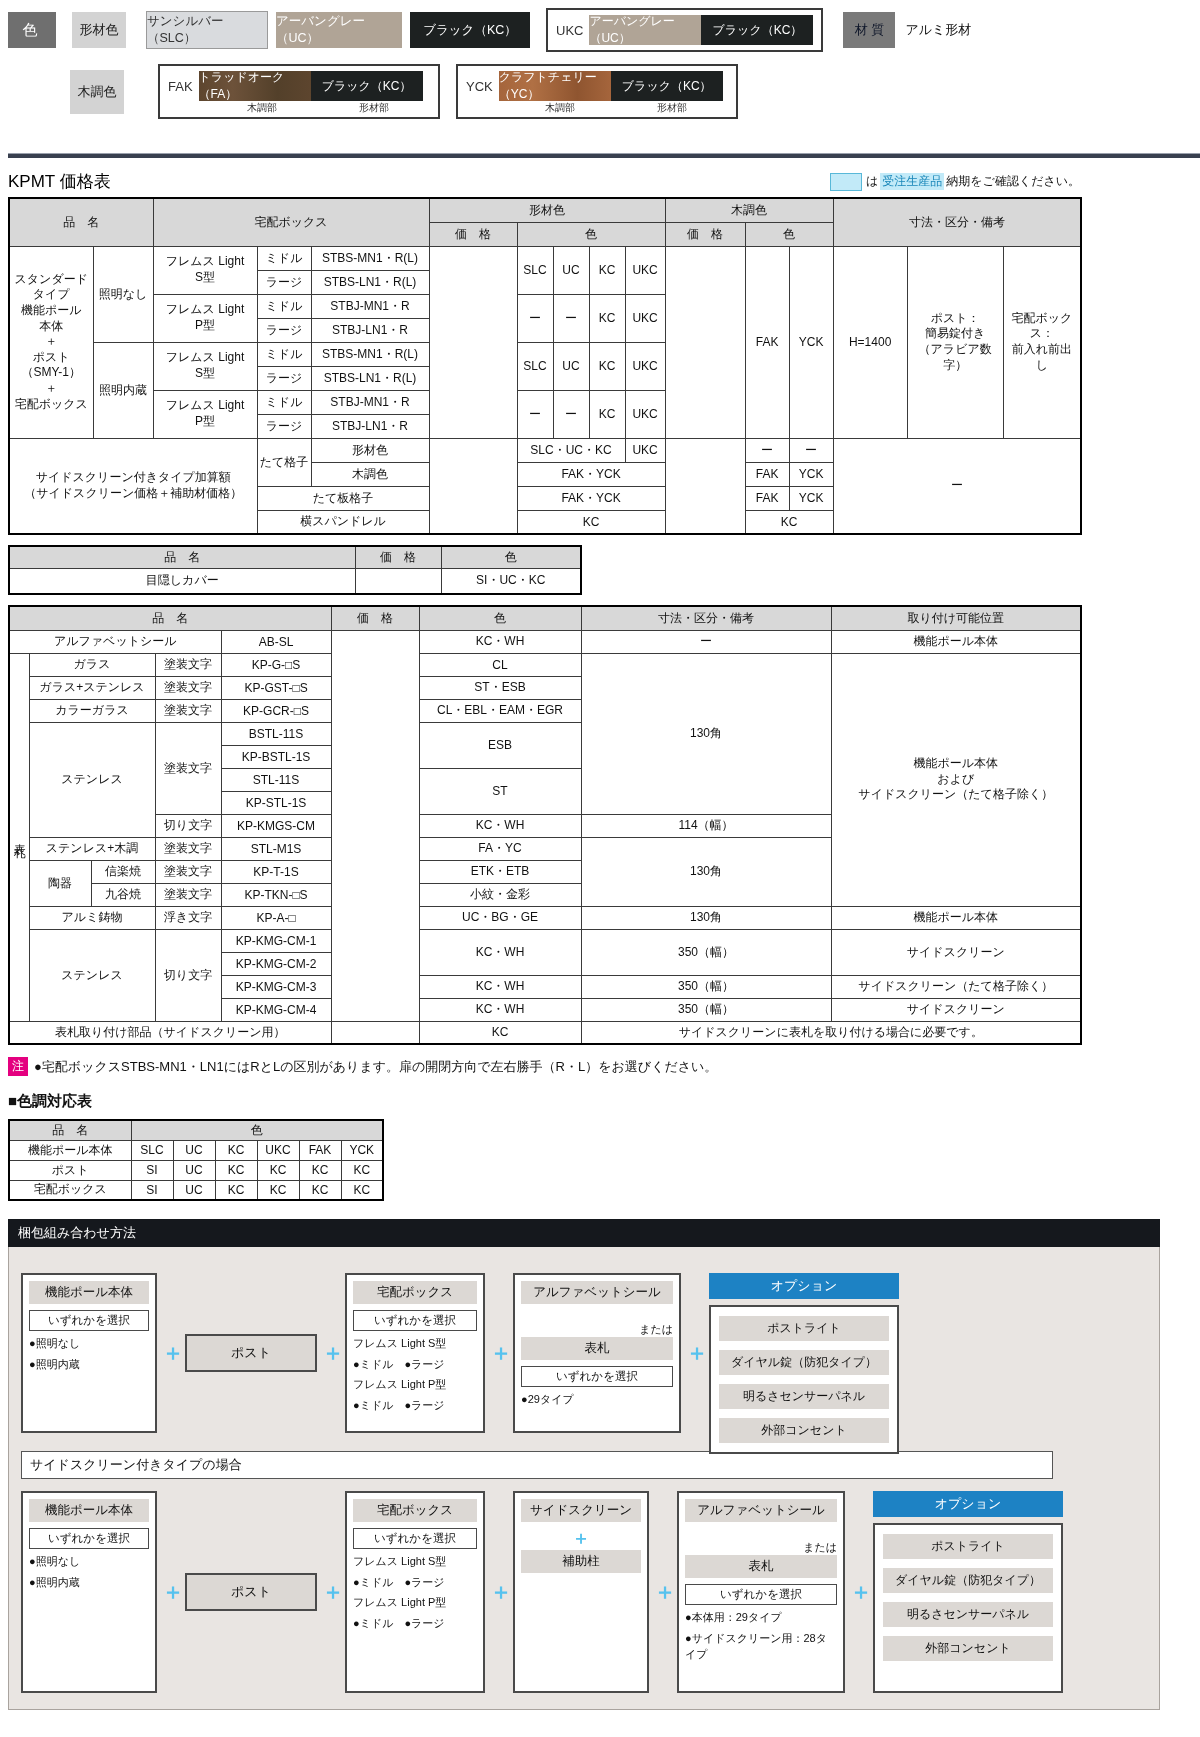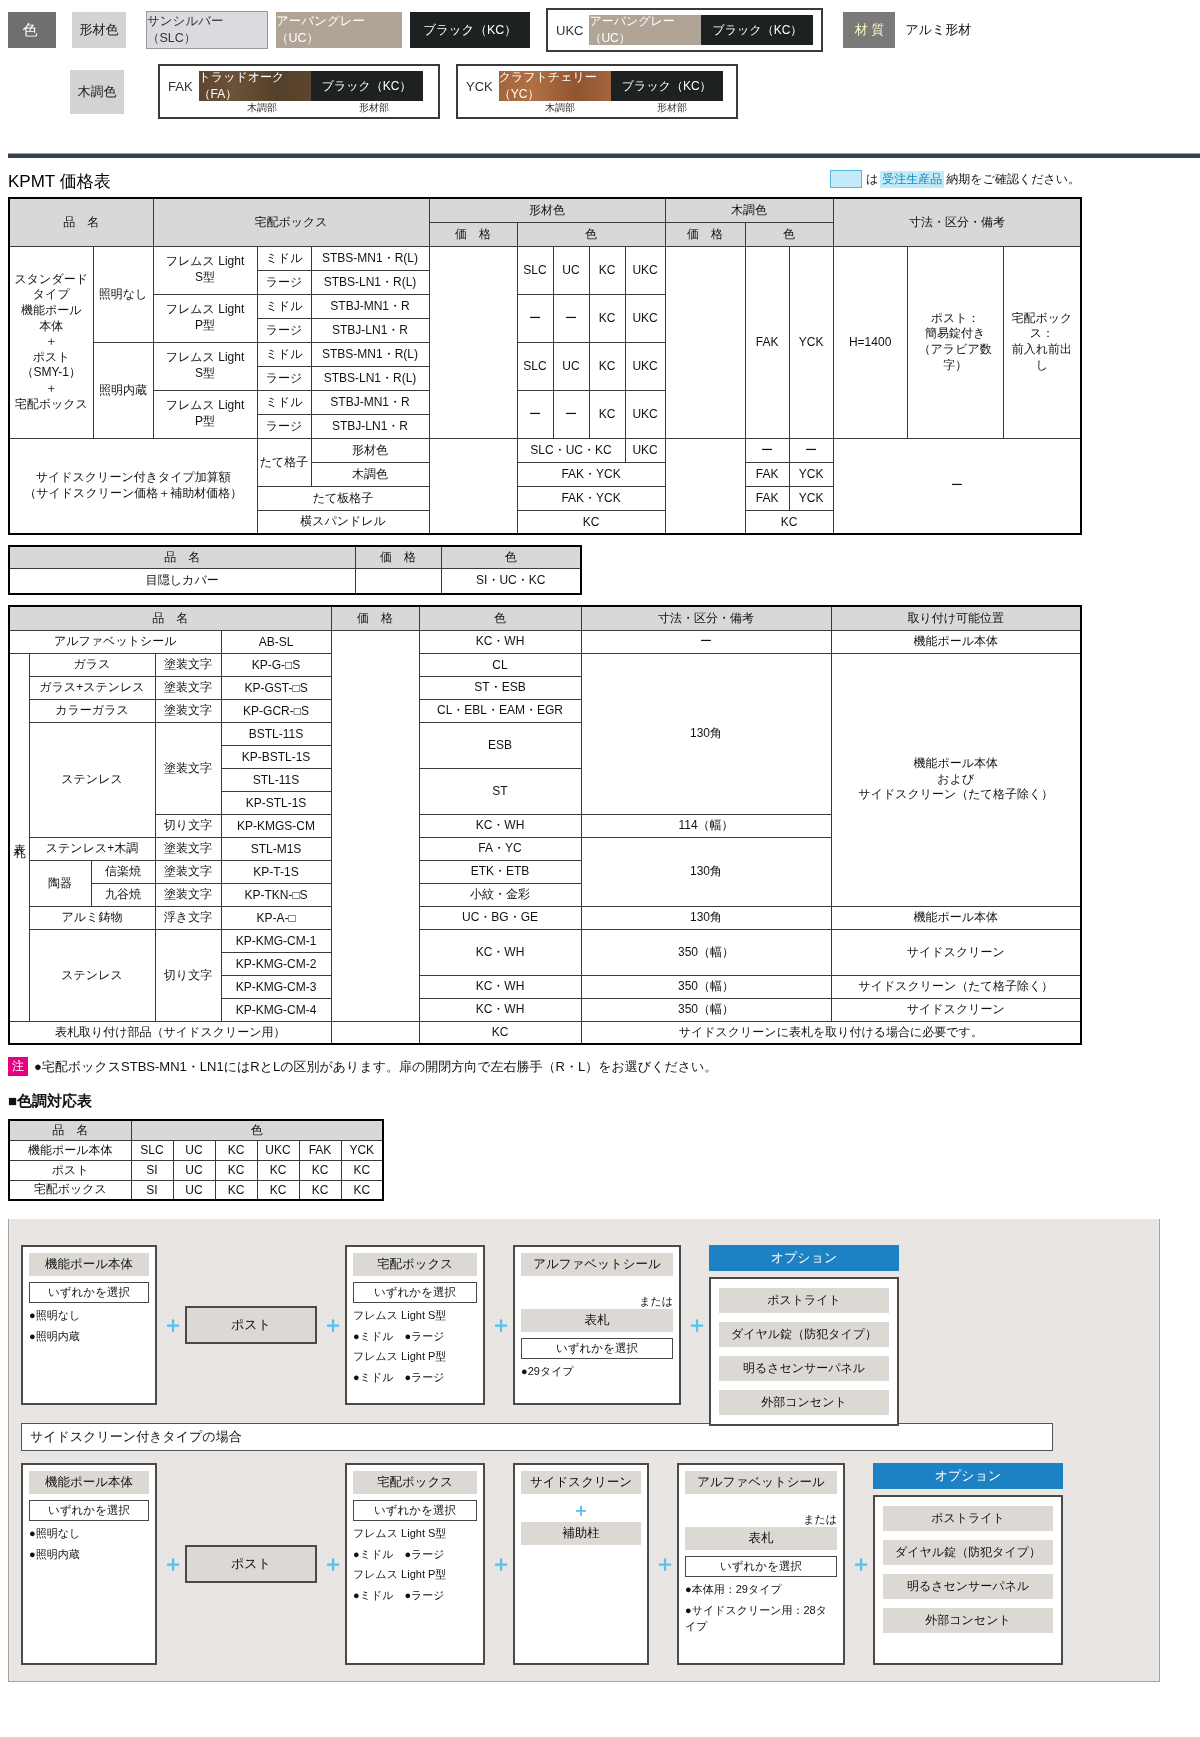--- a/index.html
+++ b/index.html
@@ -16,21 +16,21 @@
   .sw-slc{width:120px;background:#d9dbde;color:#333;border:1px solid #9a9a9a}
   .sw-uc{width:126px;background:#b0a496;color:#fff}
   .sw-kc{width:120px;background:#1d2121;color:#fff}
   .ukc-box{border:2px solid #3a3a3a;background:#fff;display:flex;align-items:center;padding:5px 8px}
   .ukc-box .code{font-size:13px;color:#333;margin-right:6px}
   .sw-s{height:30px;width:112px;display:flex;align-items:center;justify-content:center;font-size:12px;color:#fff}
   .sw-s.uc{background:#b0a496}
   .sw-s.kc{background:#1d2121}
   .sw-s.fa{background:linear-gradient(90deg,#5d452e,#6d523a 30%,#53402a 70%,#5d452e);}
   .sw-s.yc{background:linear-gradient(90deg,#a5653c,#b07044 30%,#8f5530 70%,#a5653c);}
-  .mat-lbl{background:#7a7a7a;color:#fef9c3;width:52px;height:36px;display:flex;align-items:center;justify-content:center;font-size:13px}
+  .mat-lbl{background:#7a7a7a;color:#0f172a;width:52px;height:36px;display:flex;align-items:center;justify-content:center;font-size:13px}
   .mat-val{font-size:13px;margin-left:10px}
   .wood-box{border:2px solid #3a3a3a;background:#fff;padding:5px 8px 2px 8px}
   .wood-main{display:flex;align-items:center}
   .wood-main .code{font-size:13px;color:#333;margin-right:6px}
   .wood-subs{display:flex;margin-left:38px}
   .wood-subs span{width:112px;text-align:center;font-size:10px;color:#333}
   .gap8{width:8px}.gap16{width:16px}.gap20{width:20px}
 
   .rule{margin-top:34px;border-top:1px solid #9aa0ac;border-bottom:4px solid #39404f;height:0}
 
@@ -38,21 +38,21 @@
   table{border-collapse:collapse;table-layout:fixed}
   .tb{border:2px solid #000}
   .tb th,.tb td{border:1px solid #3a3a3a;font-size:12px;text-align:center;padding:0 2px;overflow:hidden;font-weight:normal}
   .tb th{background:#d8d8d8}
   .pl{white-space:pre-line;line-height:1.3}
   .sm{font-size:11.5px}
   .main-tbl tr{height:24px}
   .hyo-tbl tr{height:23px}
   .vertical{writing-mode:vertical-rl;letter-spacing:3px;font-size:12px}
 
-  .title-row{display:flex;justify-content:space-between;align-items:flex-start;width:1072px;margin-top:12px}
+  .title-row{display:flex;justify-content:space-between;align-items:center;width:1072px;margin-top:12px}
   .kpmt-title{font-size:17px;color:#000}
   .order-note{font-size:12px;display:flex;align-items:center}
   .order-swatch{display:inline-block;width:30px;height:16px;background:#c2eaf8;border:1px solid #58b8d8;margin-right:4px}
   .order-label{background:#c2eaf8;color:#1a87b9;padding:0 2px;margin:0 2px}
 
   .notes{margin-top:12px;font-size:13px}
   .notes .line{margin-top:6px;display:flex;align-items:center}
   .badge{background:#e4007f;color:#fff;font-size:12px;padding:1px 4px;margin-right:6px}
 
   .pal-title{font-size:15px;font-weight:bold;margin-top:16px}
@@ -491,20 +491,21 @@
       <td>UC</td>
       <td>KC</td>
       <td>KC</td>
       <td>KC</td>
       <td>KC</td>
     </tr>
   </tbody>
     </table>
 
   <div class="konpo">
+    <div class="konpo-hdr">梱包組み合わせ方法</div>
     <div class="panel">
 
       <div class="flow f1">
         <div class="fbox w-pole">
           <div class="fhdr">機能ポール本体</div>
           <div class="fsel">いずれかを選択</div>
           <div class="fbul">●照明なし</div>
           <div class="fbul">●照明内蔵</div>
         </div>
         <div class="fplus">＋</div>

